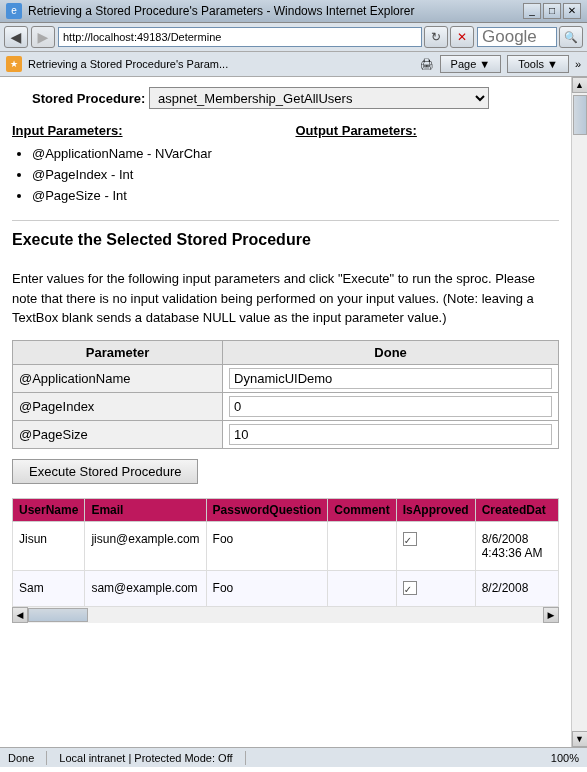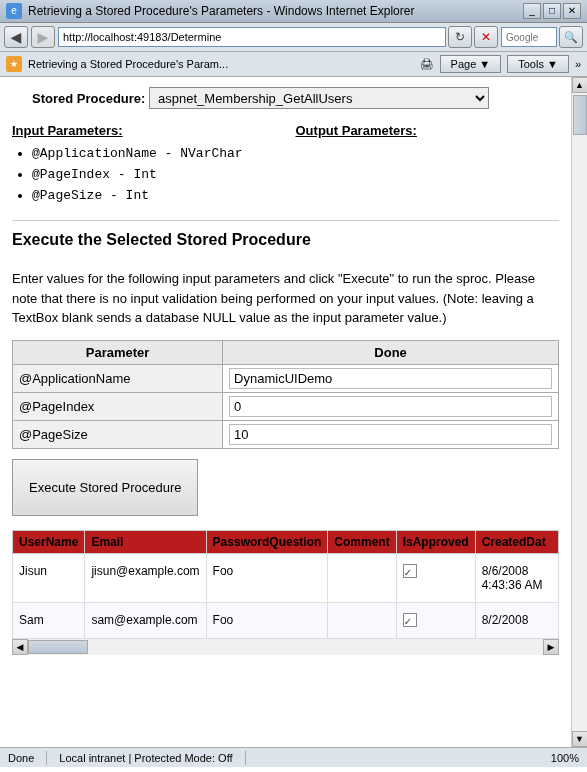--- a/index.html
+++ b/index.html
@@ -88,25 +88,25 @@
       padding: 1px 4px;
       font-size: 11px;
       background: white;
     }
     .search-bar {
       display: flex;
       align-items: center;
       gap: 2px;
     }
     .search-input {
-      width: 56px;
+      width: 80px;
       height: 20px;
       border: 1px solid #7090b0;
       padding: 1px 4px;
-      font-size: 10px;
+      font-size: 17px;
     }
 
     .favorites-bar {
       background: #dce3ea;
       padding: 3px 6px;
       display: flex;
       align-items: center;
       gap: 6px;
       border-bottom: 1px solid #aaa;
       font-size: 11px;
@@ -211,21 +211,20 @@
       font-size: 13px;
       font-weight: bold;
       margin-bottom: 6px;
       text-decoration: underline;
     }
     .param-list {
       list-style: disc;
       padding-left: 20px;
       font-size: 13px;
       line-height: 1.6;
-      font-family: Liberation Mono, monospace;
     }
 
     .divider {
       border: none;
       border-top: 1px solid #ccc;
       margin: 10px 0;
     }
 
     .execute-section h2 {
       font-size: 16px;
@@ -265,34 +264,34 @@
     .params-table input[type="text"] {
       width: 100%;
       border: 1px solid #bbb;
       padding: 2px 4px;
       font-size: 13px;
     }
 
     .execute-button {
       background: linear-gradient(to bottom, #f4f4f4, #dcdcdc);
       border: 1px solid #999;
-      padding: 20px 16px;
+      padding: 4px 16px;
       font-size: 13px;
       cursor: pointer;
       margin-bottom: 14px;
     }
 
     
     .results-table {
       border-collapse: collapse;
       width: 100%;
       font-size: 12px;
     }
     .results-table th {
-      background: #b91c1c;
+      background: #be185d;
       border: 1px solid #ccc;
       padding: 4px 6px;
       text-align: left;
       font-weight: bold;
       white-space: nowrap;
     }
     .results-table td {
       border: 1px solid #ddd;
       padding: 10px 6px;
       vertical-align: top;

